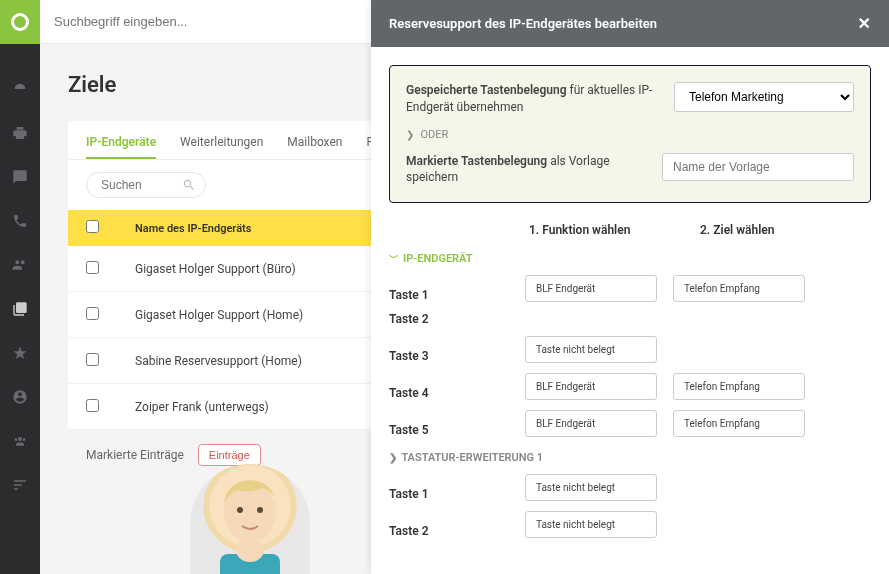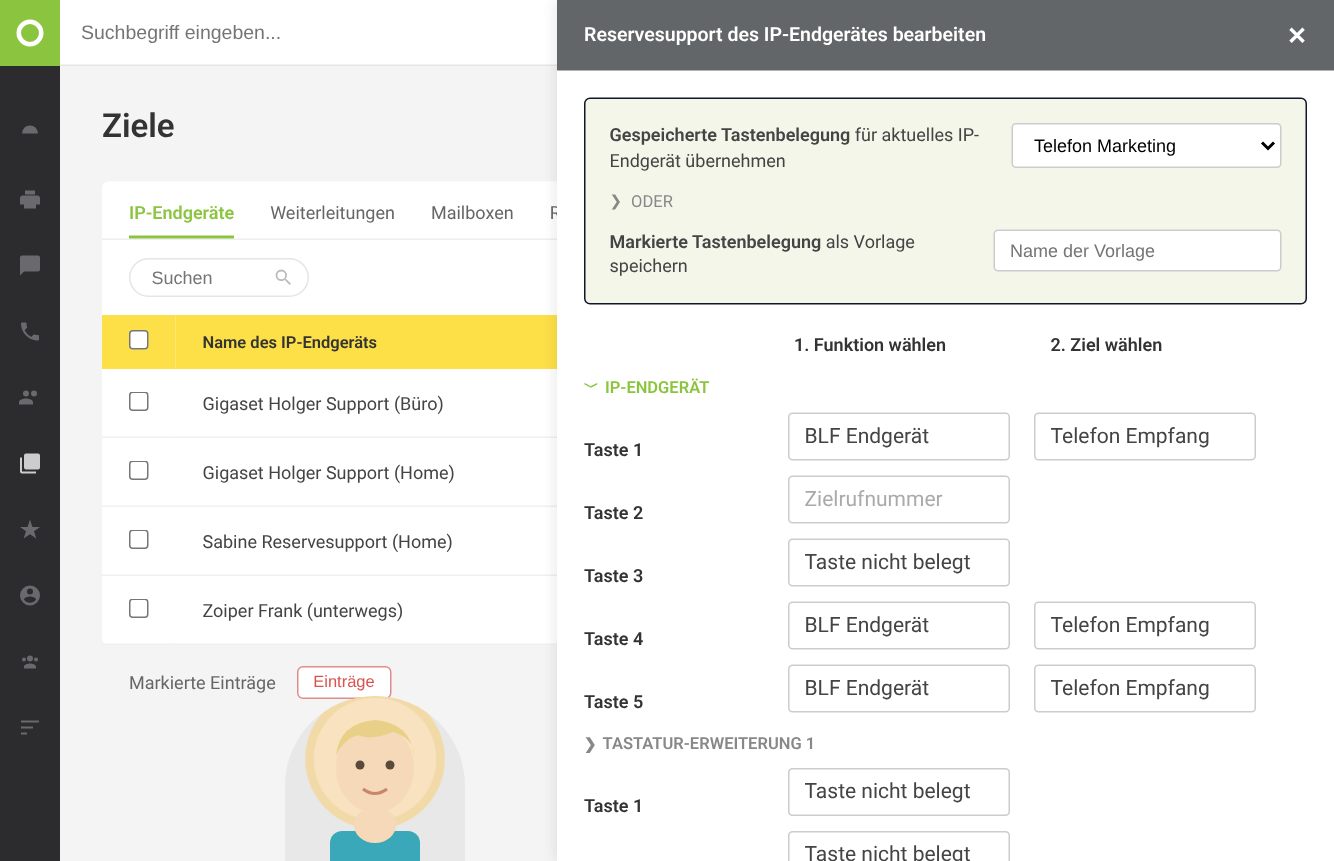--- a/index.html
+++ b/index.html
@@ -67,21 +67,21 @@
     .col-h-spacer { width: 140px; }
     .col-h { flex: 1; font-size: 12px; font-weight: 600; color: #333; text-align: left; }
     
     .section-hdr { font-size: 11px; color: #8bc53f; font-weight: 600; margin: 14px 0 10px 0; display: flex; align-items: center; gap: 4px; }
     .section-hdr .chev { color: #8bc53f; }
     .section-hdr.collapsed { color: #888; }
     .section-hdr.collapsed .chev { color: #888; }
     
     .key-row { display: flex; align-items: flex-end; margin-bottom: 10px; gap: 16px; }
     .key-label { width: 120px; font-size: 12px; font-weight: 600; color: #333; }
-    .key-select { width: 148px; border: 1px solid #ccc; border-radius: 3px; padding: 7px 10px; font-size: 14px; background: #fff; color: #444; }
+    .key-select { width: 132px; border: 1px solid #ccc; border-radius: 3px; padding: 7px 10px; font-size: 10px; background: #fff; color: #444; }
     .key-select.placeholder { color: #aaa; }
     
     .icon-svg { width: 16px; height: 16px; fill: currentColor; }
     .icon-svg-sm { width: 14px; height: 14px; fill: currentColor; }
   </style>
 </head>
 <body>
 
 <div class="topbar">
   <div class="logo">
@@ -328,21 +328,20 @@
       <span>IP-ENDGERÄT</span>
     </div>
     <div id="keys1">
         <div class="key-row">
           <div class="key-label">Taste 1</div>
           <div class="key-select">BLF Endgerät</div>
           <div class="key-select">Telefon Empfang</div>
         </div>
         <div class="key-row">
           <div class="key-label">Taste 2</div>
-          <div class="key-select placeholder">Zielrufnummer</div>
         </div>
         <div class="key-row">
           <div class="key-label">Taste 3</div>
           <div class="key-select">Taste nicht belegt</div>
         </div>
         <div class="key-row">
           <div class="key-label">Taste 4</div>
           <div class="key-select">BLF Endgerät</div>
           <div class="key-select">Telefon Empfang</div>
         </div>

